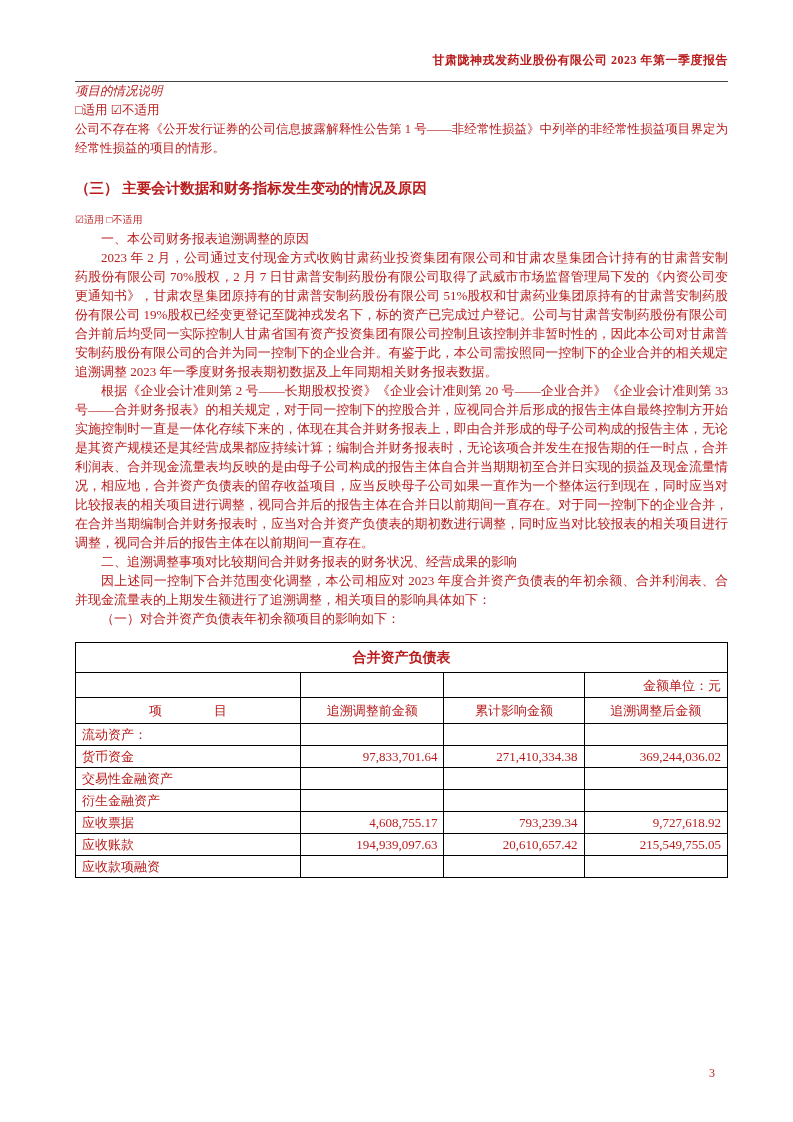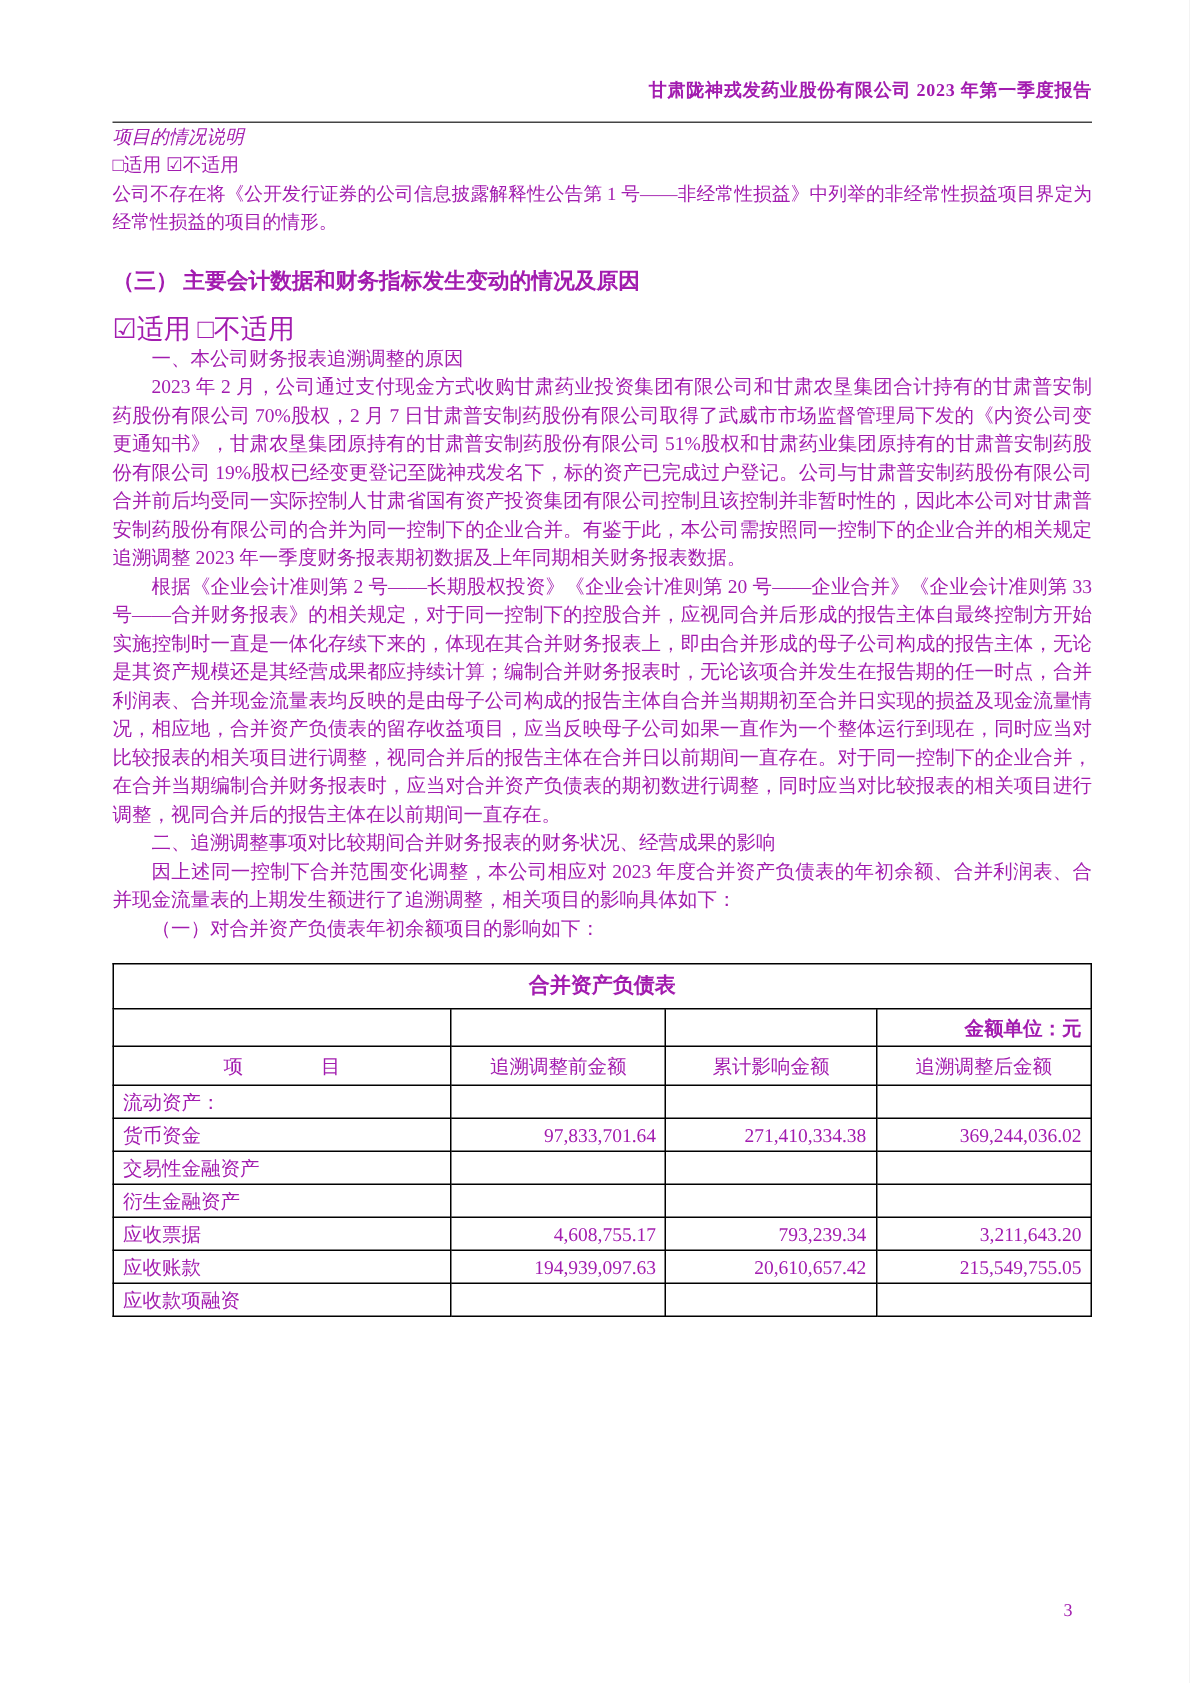--- a/index.html
+++ b/index.html
@@ -3,59 +3,59 @@
 <meta charset="utf-8">
 <style>
   * { box-sizing: border-box; }
   html, body { margin: 0; padding: 0; background: #e9e9e9; }
   .page {
     width: 793px; height: 1122px;
     margin: 0 auto;
     background: #ffffff;
     position: relative;
     font-family: "Liberation Serif", "DejaVu Serif", serif;
-    color: #a21caf;
+    color: #b91c1c;
     padding: 52px 65px 0 75px;
     overflow: hidden;
   }
   .doc-header {
     text-align: right;
     font-size: 12px;
     font-weight: bold;
     padding-bottom: 12px;
     border-bottom: 1px solid #444;
     letter-spacing: 0.5px;
   }
   .content { font-size: 13px; line-height: 19px; }
   .content p { margin: 0; }
   .note-label { margin-top: 12px; font-size: 12.5px; font-style: italic; }
   .check-line { font-size: 12.5px; }
   .note-text { font-size: 12.5px; text-align: justify; }
   .section-title { font-size: 14.5px; font-weight: bold; margin: 20px 0 12px 0; line-height: 20px; font-family: "Liberation Serif", "DejaVu Serif", serif; }
-  .check-line-2 { margin-top: 24px; font-size: 18px; }
+  .check-line-2 { margin-top: 24px; font-size: 10px; }
   .sub-title { margin-top: 14px; text-indent: 2em; }
   .para { margin-top: 8px; text-indent: 2em; text-align: justify; }
   .fin-table {
     border-collapse: collapse;
     width: 100%;
     margin-top: 14px;
     table-layout: fixed;
   }
   .fin-table td, .fin-table th {
     border: 1px solid #000;
     font-size: 13px;
     padding: 1px 6px;
     height: 22px;
     font-weight: normal;
     vertical-align: middle;
     overflow: hidden;
     white-space: nowrap;
   }
   .title-row td { font-weight: bold; text-align: center; font-size: 14px; height: 30px; }
-  .unit-row td { height: 25px; font-weight: bold; }
+  .unit-row td { height: 25px; }
   .unit-cell { text-align: right; }
   .header-row th { font-weight: normal; text-align: center; height: 26px; }
   .section-cell { font-weight: bold; padding-left: 4px; margin-left: 34px; }
   .item-cell { padding-left: 26px; }
   .num-cell { text-align: right; padding-right: 8px; }
   .page-number { position: absolute; top: 1066px; right: 78px; font-size: 12px; }
 </style>
 </head>
 <body>
 
@@ -126,21 +126,21 @@
         <tr class="data-row">
           <td class="item-cell">衍生金融资产</td>
           <td class="num-cell"></td>
           <td class="num-cell"></td>
           <td class="num-cell"></td>
         </tr>
         <tr class="data-row">
           <td class="item-cell">应收票据</td>
           <td class="num-cell">4,608,755.17</td>
           <td class="num-cell">793,239.34</td>
-          <td class="num-cell">3,211,643.20</td>
+          <td class="num-cell">9,727,618.92</td>
         </tr>
         <tr class="data-row">
           <td class="item-cell">应收账款</td>
           <td class="num-cell">194,939,097.63</td>
           <td class="num-cell">20,610,657.42</td>
           <td class="num-cell">215,549,755.05</td>
         </tr>
         <tr class="data-row">
           <td class="item-cell">应收款项融资</td>
           <td class="num-cell"></td>

